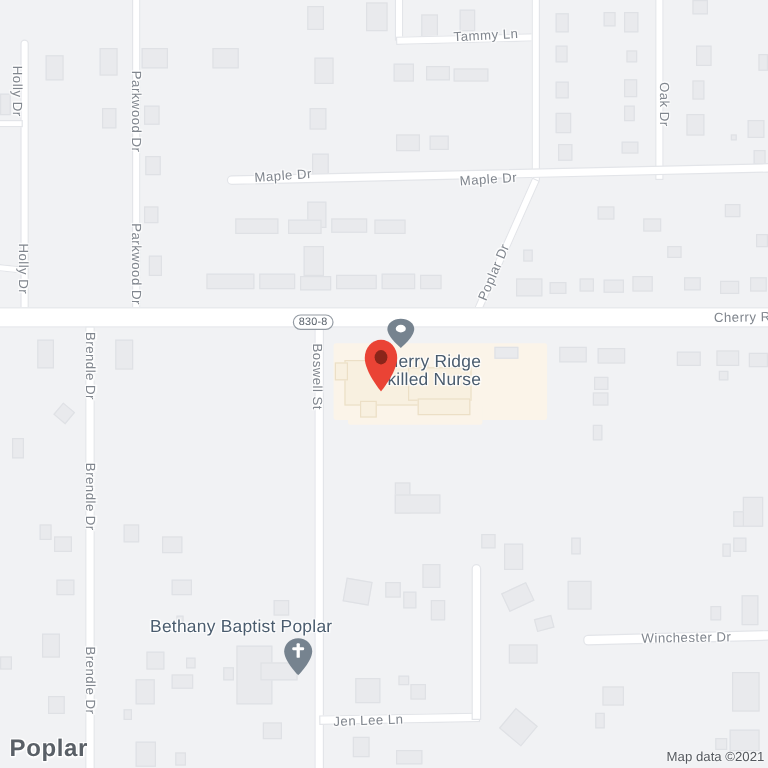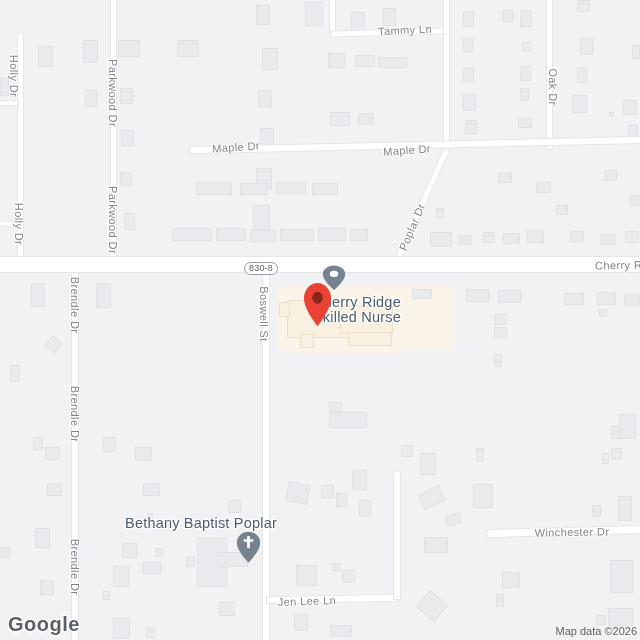--- a/index.html
+++ b/index.html
@@ -241,16 +241,16 @@
     <path d="M12 .8 C5.8 .8 .8 5.8 .8 12 c0 8.6 11.2 20.6 11.2 20.6 s11.2-12 11.2-20.6 C23.2 5.8 18.2 .8 12 .8 Z" style="fill:var(--pin-red)"></path>
     <circle cx="12" cy="11.6" r="4.4" style="fill:var(--pin-red-dark)"></circle>
   </svg>
 
   <svg class="pin" id="pin-church" viewBox="0 0 24 34" preserveAspectRatio="none" style="left: 236px; top: 531px; width: 25px; height: 33px;">
     <path d="M12 .8 C5.8 .8 .8 5.8 .8 12 c0 8.6 11.2 20.6 11.2 20.6 s11.2-12 11.2-20.6 C23.2 5.8 18.2 .8 12 .8 Z" style="fill:var(--pin-slate)"></path>
     <rect x="10.7" y="5.2" width="2.6" height="12.5" rx="0.8" fill="#ffffff"></rect>
     <rect x="7.3" y="8.6" width="9.4" height="2.6" rx="0.8" fill="#ffffff"></rect>
   </svg>
 
-  <div id="watermark">Google</div>
-
-  <div id="attribution">Map data ©2026</div>
+  <div id="watermark">Poplar</div>
+
+  <div id="attribution">Map data ©2021</div>
 </div>
 
 </body></html>

